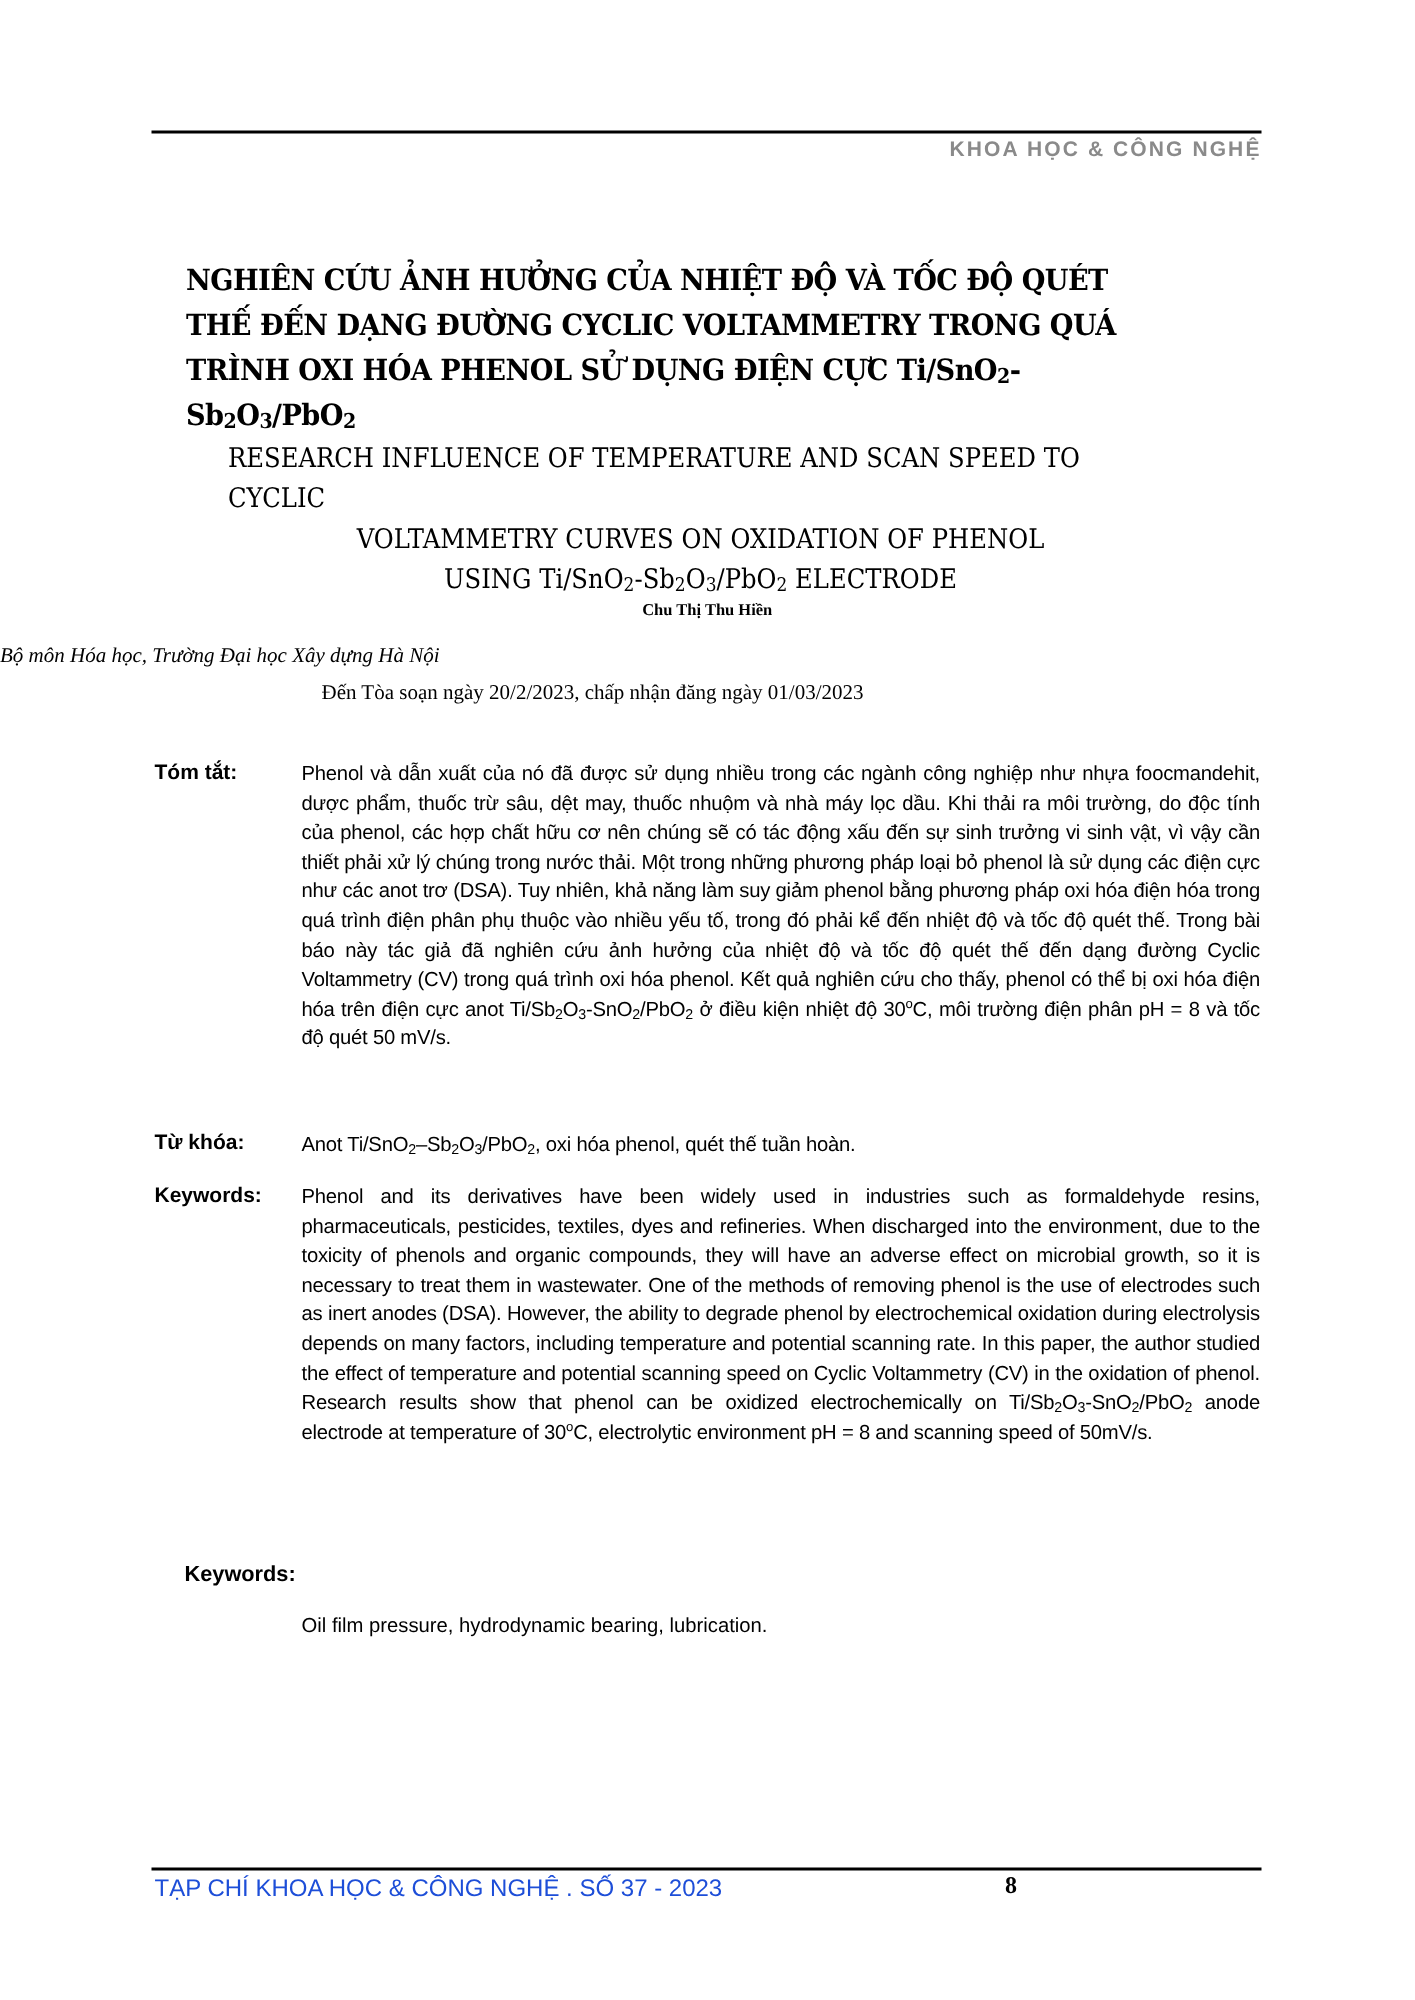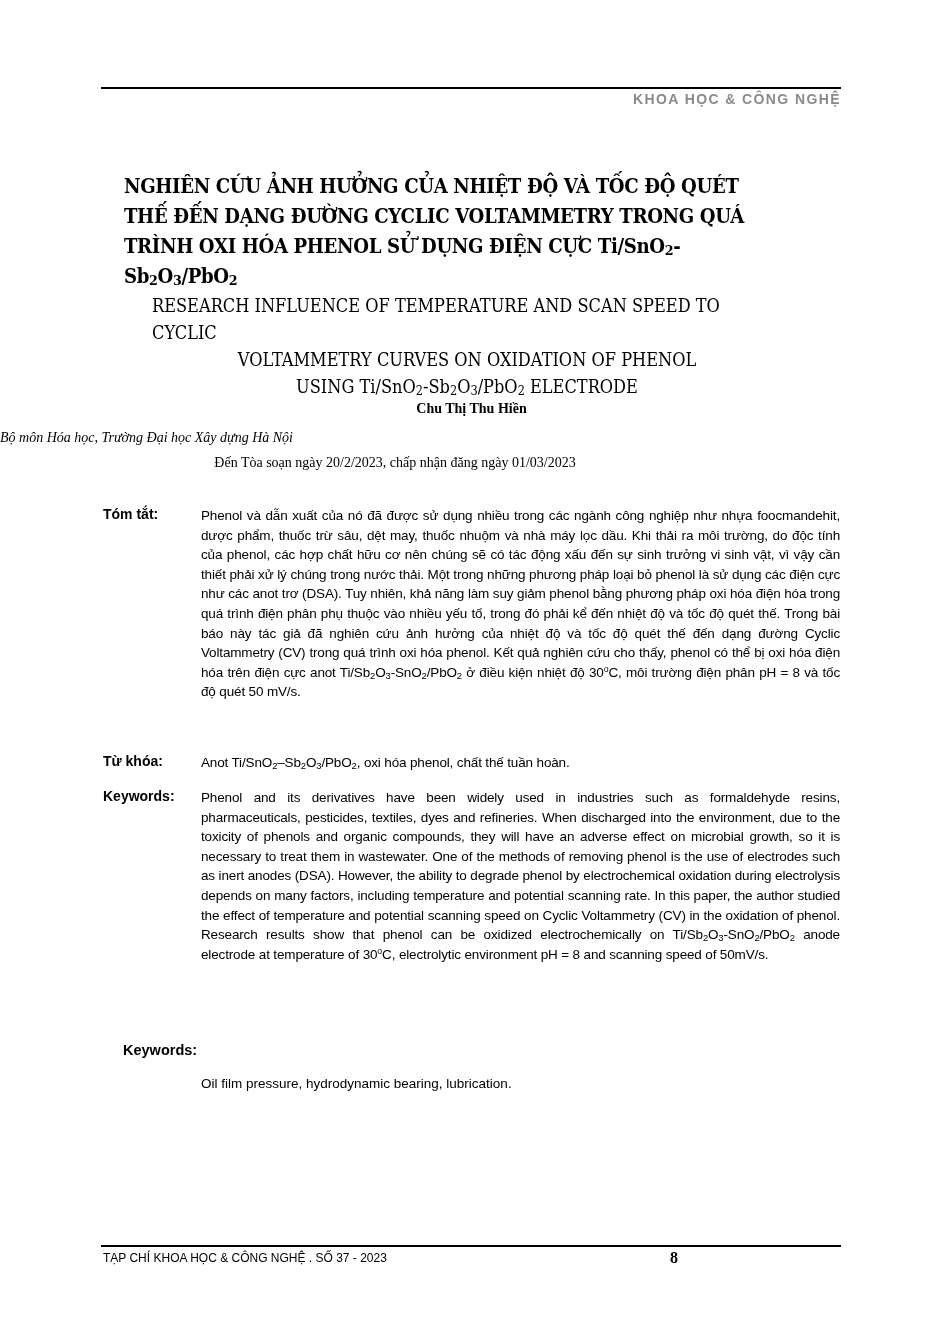--- a/index.html
+++ b/index.html
@@ -26,21 +26,21 @@
       transform: scaleX(0.9); transform-origin: left top;
     }
     .title-en .line { display: block; white-space: nowrap; }
     .title-en .center { text-align: center; width: 700px; }
 
     sub { font-size: 70%; vertical-align: -2px; line-height: 0; }
     sup { font-size: 65%; vertical-align: 5px; line-height: 0; }
 
     .author {
       position: absolute; left: 0; width: 943px; top: 401px; text-align: center;
-      font-family: "Liberation Serif", serif; font-weight: bold; font-size: 14px;
+      font-family: "Liberation Serif", serif; font-weight: bold; font-size: 11px;
     }
     .affiliation {
       position: absolute; left: 0; width: 943px; top: 430px; text-align: left;
       font-family: "Liberation Serif", serif; font-style: italic; font-size: 14px;
     }
     .dates {
       position: absolute; left: 0; width: 790px; top: 455px; text-align: center;
       font-family: "Liberation Serif", serif; font-size: 14px;
     }
 
@@ -56,21 +56,21 @@
     .block-tomtat { top: 506px; height: 215px; text-decoration: underline; }
     .block-tukhoa { top: 753px; height: 22px; }
     .block-abstract { top: 788px; height: 215px; }
     .block-keywords { top: 1042px; height: 22px; }
     .block-keywords .label { font-size: 14.5px; margin-left: 20px; }
     .block-keywords .text { letter-spacing: 0; margin-top: 32px; }
 
     .bottom-rule { position: absolute; left: 101px; top: 1245px; width: 740px; height: 2px; background: #000; }
     .footer-journal {
       position: absolute; left: 103px; top: 1251px;
-      font-family: "Liberation Sans", sans-serif; font-size: 12px; color: #000000;
+      font-family: "Liberation Sans", sans-serif; font-size: 16px; color: #1d4ed8;
     }
     .footer-page {
       position: absolute; left: 670px; top: 1249px;
       font-family: "Liberation Serif", serif; font-weight: bold; font-size: 16px;
     }
   </style>
 </head>
 <body>
 
 <div class="page">
@@ -96,21 +96,21 @@
   <div class="affiliation">Bộ môn Hóa học, Trường Đại học Xây dựng Hà Nội</div>
   <div class="dates">Đến Tòa soạn ngày 20/2/2023, chấp nhận đăng ngày 01/03/2023</div>
 
   <div class="block block-tomtat">
     <div class="label">Tóm tắt:</div>
     <div class="text"><span>Phenol và dẫn xuất của nó đã được sử dụng nhiều trong các ngành công nghiệp như nhựa foocmandehit, dược phẩm, thuốc trừ sâu, dệt may, thuốc nhuộm và nhà máy lọc dầu. Khi thải ra môi trường, do độc tính của phenol, các hợp chất hữu cơ nên chúng sẽ có tác động xấu đến sự sinh trưởng vi sinh vật, vì vậy cần thiết phải xử lý chúng trong nước thải. Một trong những phương pháp loại bỏ phenol là sử dụng các điện cực như các anot trơ (DSA). Tuy nhiên, khả năng làm suy giảm phenol bằng phương pháp oxi hóa điện hóa trong quá trình điện phân phụ thuộc vào nhiều yếu tố, trong đó phải kể đến nhiệt độ và tốc độ quét thế. Trong bài báo này tác giả đã nghiên cứu ảnh hưởng của nhiệt độ và tốc độ quét thế đến dạng đường Cyclic Voltammetry (CV) trong quá trình oxi hóa phenol. Kết quả nghiên cứu cho thấy, phenol có thể bị oxi hóa điện hóa trên điện cực anot Ti/Sb</span><sub>2</sub><span>O</span><sub>3</sub><span>-</span><span>SnO</span><sub>2</sub><span>/PbO</span><sub>2</sub><span> ở điều kiện nhiệt độ 30</span><sup>o</sup><span>C, môi trường điện phân pH = 8 và tốc độ quét 50 mV/s.</span></div>
   </div>
 
   <div class="block block-tukhoa">
     <div class="label">Từ khóa:</div>
-    <div class="text"><span>Anot Ti/SnO</span><sub>2</sub><span>–</span><span>Sb</span><sub>2</sub><span>O</span><sub>3</sub><span>/PbO</span><sub>2</sub><span>, oxi hóa phenol, chất thế tuần hoàn.</span></div>
+    <div class="text"><span>Anot Ti/SnO</span><sub>2</sub><span>–</span><span>Sb</span><sub>2</sub><span>O</span><sub>3</sub><span>/PbO</span><sub>2</sub><span>, oxi hóa phenol, quét thế tuần hoàn.</span></div>
   </div>
 
   <div class="block block-abstract">
     <div class="label">Keywords:</div>
     <div class="text"><span>Phenol and its derivatives have been widely used in industries such as formaldehyde resins, pharmaceuticals, pesticides, textiles, dyes and refineries. When discharged into the environment, due to the toxicity of phenols and organic compounds, they will have an adverse effect on microbial growth, so it is necessary to treat them in wastewater. One of the methods of removing phenol is the use of electrodes such as inert anodes (DSA). However, the ability to degrade phenol by electrochemical oxidation during electrolysis depends on many factors, including temperature and potential scanning rate. In this paper, the author studied the effect of temperature and potential scanning speed on Cyclic Voltammetry (CV) in the oxidation of phenol. Research results show that phenol can be oxidized electrochemically on Ti/Sb</span><sub>2</sub><span>O</span><sub>3</sub><span>-</span><span>SnO</span><sub>2</sub><span>/PbO</span><sub>2</sub><span> anode electrode at temperature of 30</span><sup>o</sup><span>C, electrolytic environment pH = 8 and scanning speed of 50mV/s.</span></div>
   </div>
 
   <div class="block block-keywords">
     <div class="label">Keywords:</div>
     <div class="text">Oil film pressure, hydrodynamic bearing, lubrication.</div>

